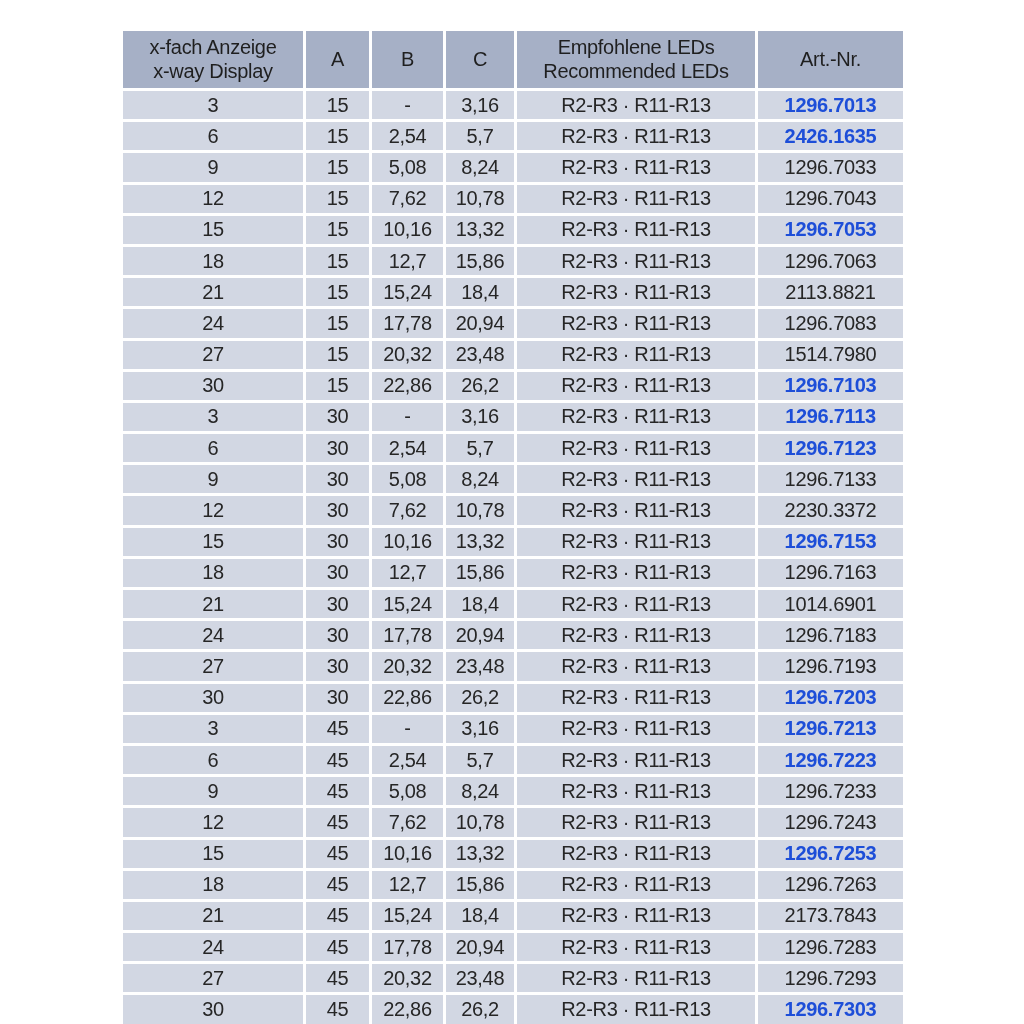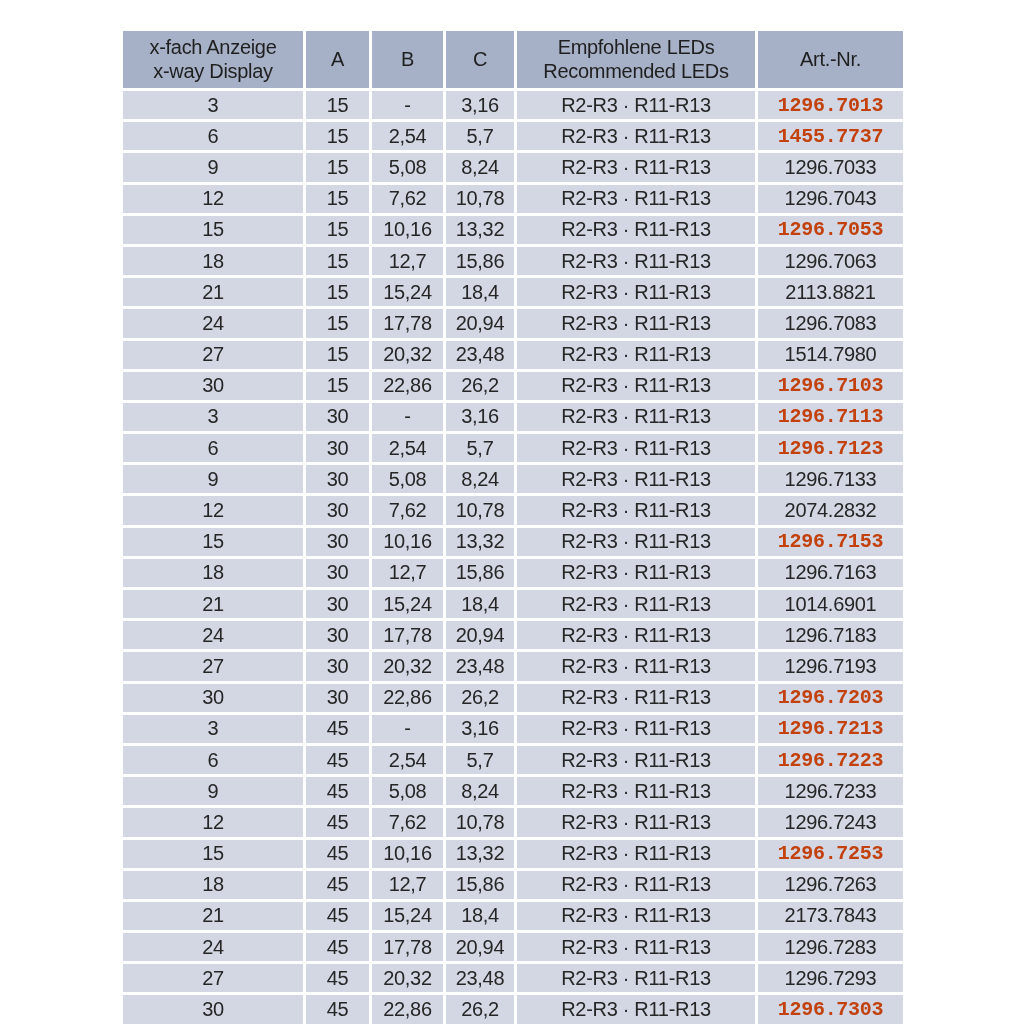--- a/index.html
+++ b/index.html
@@ -41,22 +41,21 @@
     font-size: 20px;
     text-align: center;
     vertical-align: middle;
     letter-spacing: -0.3px;
     padding: 0;
     overflow: hidden;
     white-space: nowrap;
   }
   table.led-table td.art-bold {
     font-weight: bold;
-    color: #c2410c;
-    font-family: Liberation Mono, monospace;
+    color: #1d4ed8;
   }
 </style>
 </head>
 <body>
 
 <div class="tbl-wrap">
   <table class="led-table">
     <colgroup>
       <col style="width:180px">
       <col style="width:63px">
@@ -97,21 +96,21 @@
           <td>3,16</td>
           <td>R2-R3 · R11-R13</td>
           <td class="art-bold">1296.7013</td>
         </tr>
         <tr>
           <td>6</td>
           <td>15</td>
           <td>2,54</td>
           <td>5,7</td>
           <td>R2-R3 · R11-R13</td>
-          <td class="art-bold">1455.7737</td>
+          <td class="art-bold">2426.1635</td>
         </tr>
         <tr>
           <td>9</td>
           <td>15</td>
           <td>5,08</td>
           <td>8,24</td>
           <td>R2-R3 · R11-R13</td>
           <td>1296.7033</td>
         </tr>
         <tr>
@@ -193,21 +192,21 @@
           <td>8,24</td>
           <td>R2-R3 · R11-R13</td>
           <td>1296.7133</td>
         </tr>
         <tr>
           <td>12</td>
           <td>30</td>
           <td>7,62</td>
           <td>10,78</td>
           <td>R2-R3 · R11-R13</td>
-          <td>2074.2832</td>
+          <td>2230.3372</td>
         </tr>
         <tr>
           <td>15</td>
           <td>30</td>
           <td>10,16</td>
           <td>13,32</td>
           <td>R2-R3 · R11-R13</td>
           <td class="art-bold">1296.7153</td>
         </tr>
         <tr>

